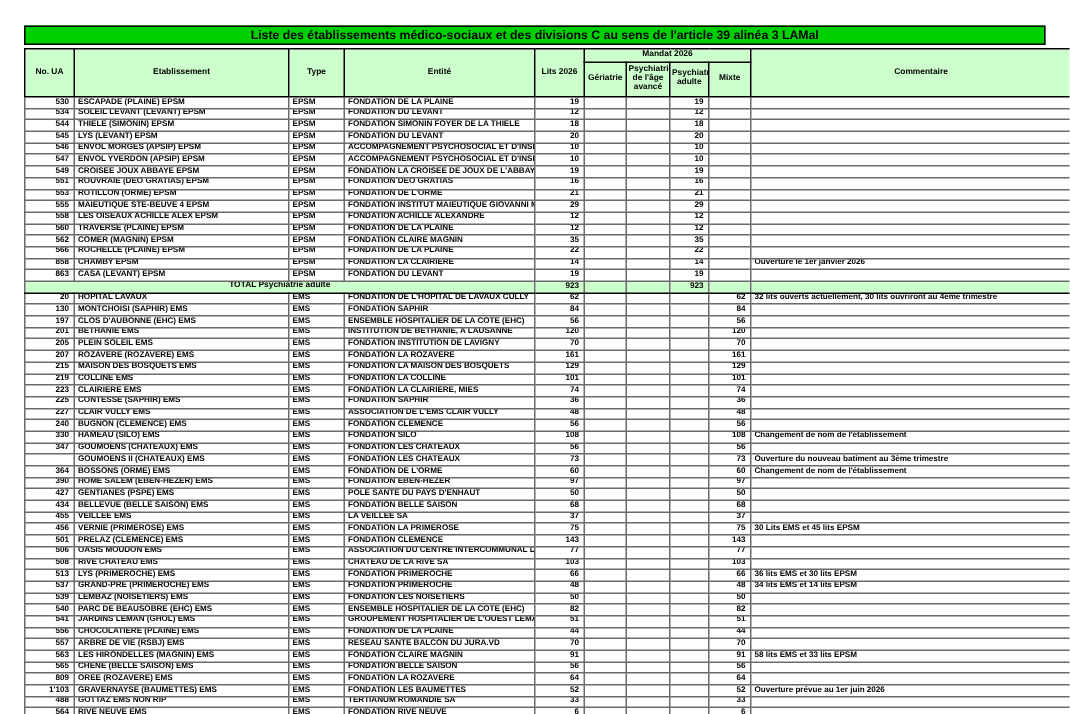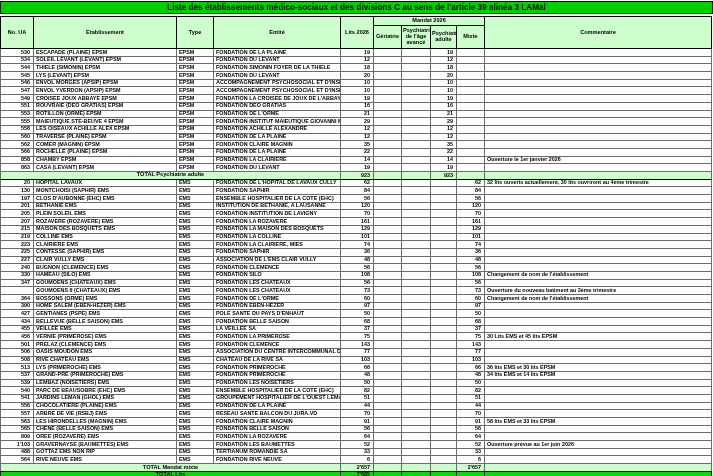--- a/index.html
+++ b/index.html
@@ -1,17 +1,17 @@
 <!DOCTYPE html>
 <html style="--title-bg: #00cf00; --header-bg: #ccffcc; --total-bg: #ccffcc; --grand-bg: #00dd00;"><head>
 <meta charset="utf-8">
 <style>
   html,body{margin:0;padding:0;background:#ffffff;}
   body{width:713px;height:476px;overflow:hidden;font-family:"Liberation Sans",sans-serif;-webkit-font-smoothing:antialiased;}
-  .page{width:713px;height:359px;box-sizing:border-box;padding:0;}
+  .page{width:713px;height:359px;box-sizing:border-box;padding:16px;}
   .title-bar{
     box-sizing:border-box;height:13px;margin:1px 0 2px 0;
     background:var(--title-bg);border:1.5px solid #000;
     display:flex;align-items:center;justify-content:center;
     font-size:8.2px;font-weight:bold;color:#000;white-space:nowrap;overflow:hidden;
   }
   table{border-collapse:collapse;table-layout:fixed;width:711px;}
   col.c0{width:33px;} col.c1{width:143px;} col.c2{width:37px;} col.c3{width:127px;}
   col.c4{width:33px;} col.c5{width:28px;} col.c6{width:29px;} col.c7{width:26px;}
   col.c8{width:28px;} col.c9{width:227px;}

